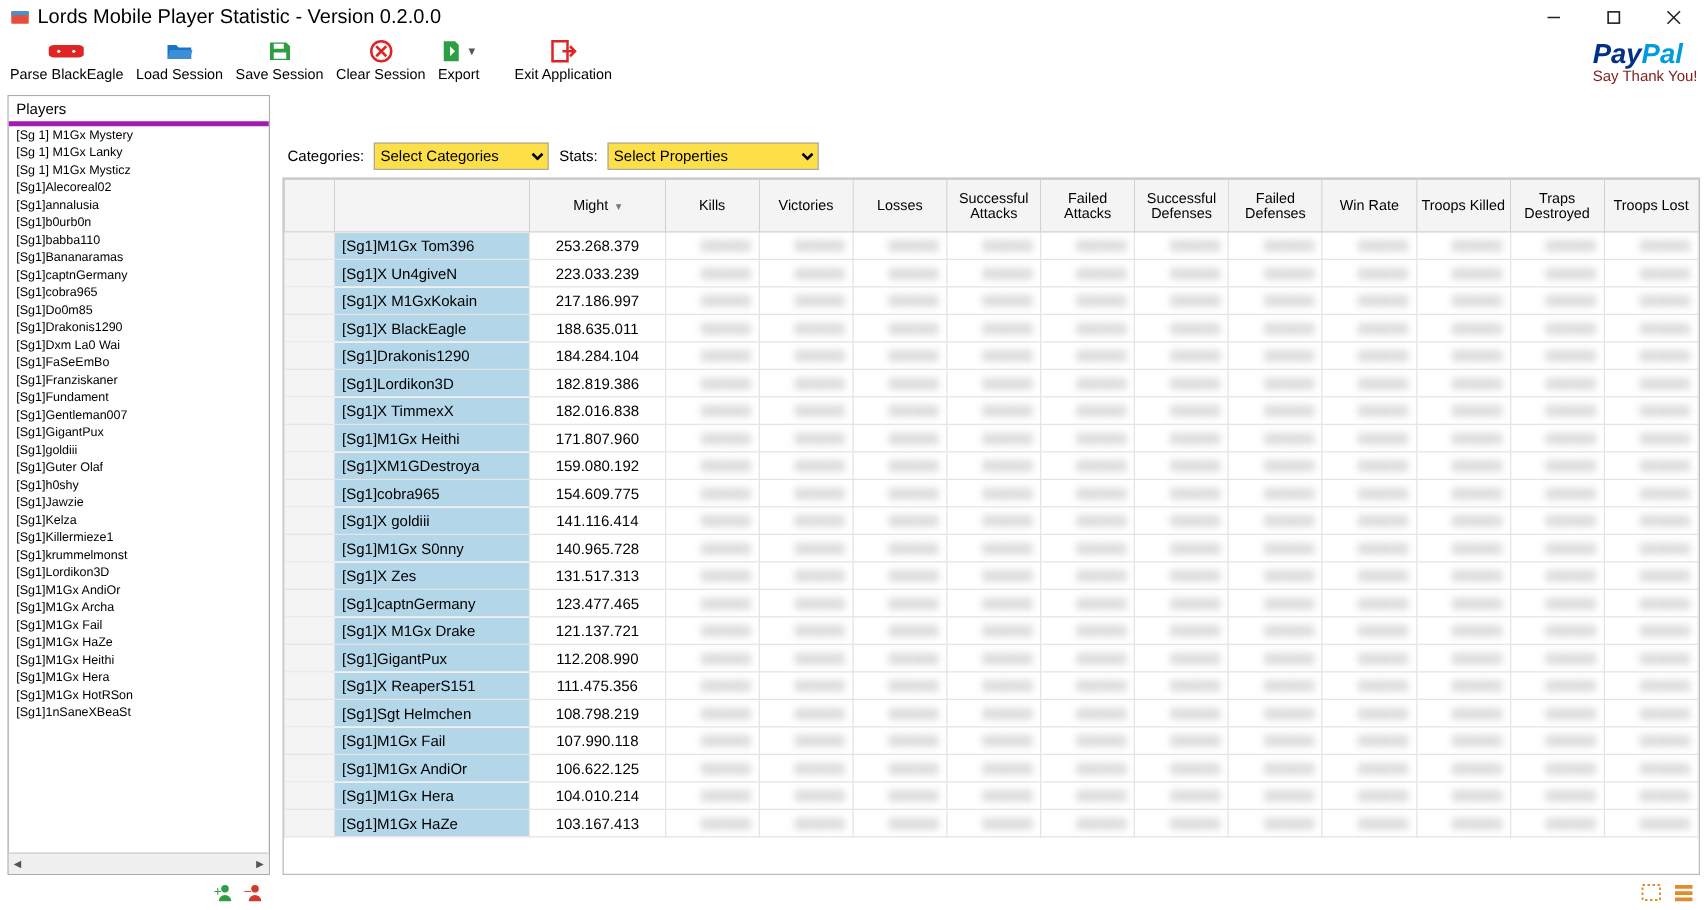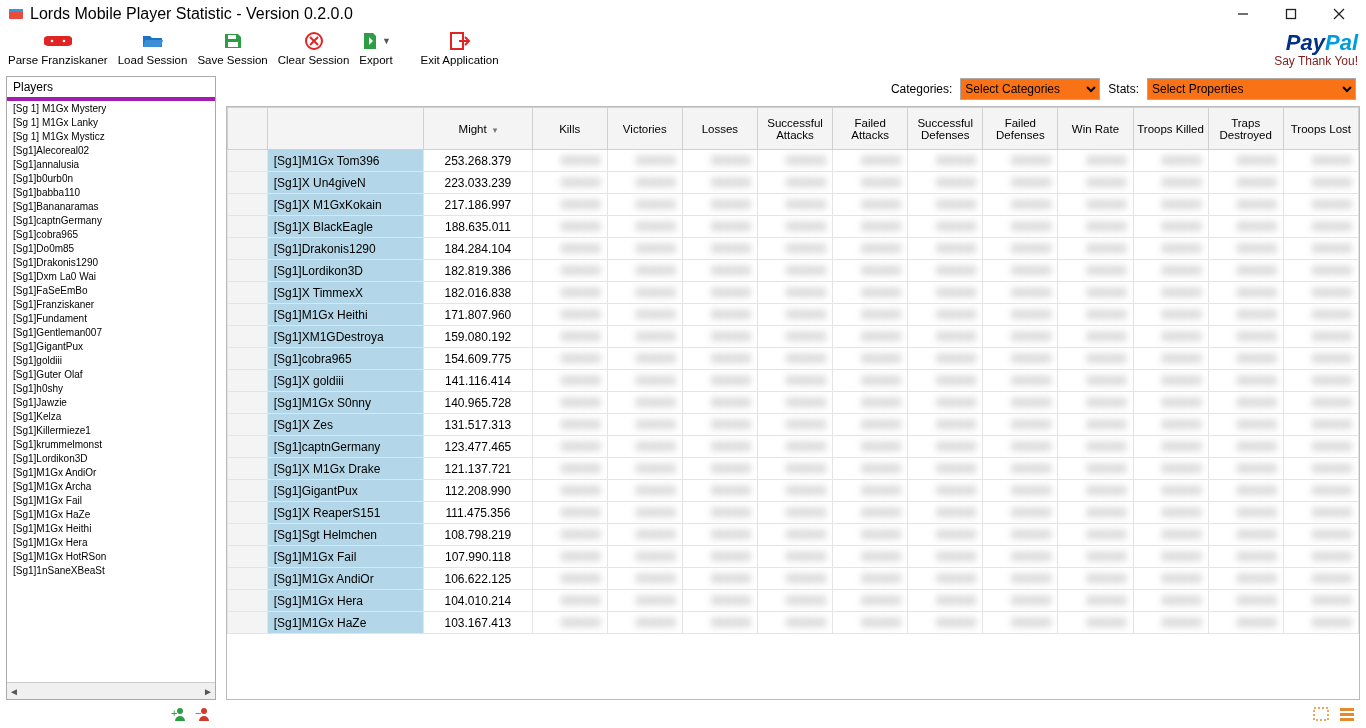--- a/index.html
+++ b/index.html
@@ -9,35 +9,35 @@
 .titlebar .title { flex: 1; font-size: 16px; }
 .winbtns { display: flex; gap: 18px; margin-right: 4px; }
 .winbtn { width: 30px; height: 20px; display: flex; align-items: center; justify-content: center; cursor: default; }
 .toolbar { display: flex; align-items: flex-start; padding: 2px 8px 8px 8px; }
 .tbgroup { display: flex; flex-direction: column; align-items: center; margin-right: 10px; cursor: pointer; }
 .tbicon { height: 22px; display: flex; align-items: center; justify-content: center; }
 .tblabel { font-size: 11.5px; margin-top: 2px; }
 .tbicon svg { }
 .tbsplit { display: flex; flex-direction: row; align-items:center; }
 .dropdown-caret { font-size: 9px; margin-left: 3px; color: #555; }
-.paypal-area { margin-left: auto; text-align: right; }
+.paypal-area { margin-left: auto; text-align: left; }
 .paypal-logo { font-weight: bold; font-style: italic; font-size: 22px; }
 .paypal-logo .p1 { color: #003087; }
 .paypal-logo .p2 { color: #009cde; }
 .paypal-sub { font-size: 12px; color: #7f1d1d; margin-top: -2px; }
 .main { flex: 1; display: flex; padding: 0 6px; min-height: 0; }
 .left { width: 210px; display: flex; flex-direction: column; border: 1px solid #aaa; min-height:0; }
 .players-hdr { background: #fff; padding: 3px 6px; border-bottom: 4px solid #a21caf; font-size: 12px; }
 .players-list { flex: 1; overflow-y: scroll; overflow-x: auto; }
 .players-list .pitem { padding: 1.5px 6px; white-space: nowrap; font-size: 10px; cursor: default; }
 .left-hscroll { height: 17px; background: #f0f0f0; border-top: 1px solid #ccc; display:flex; align-items:center; justify-content:space-between; padding: 0 2px; font-size:10px; color:#555;}
 .right { flex: 1; display: flex; flex-direction: column; margin-left: 10px; min-width: 0; }
-.filterbar { display: flex; justify-content: flex-end; align-items: center; gap: 8px; padding: 2px 4px 6px 4px; }
+.filterbar { display: flex; justify-content: flex-start; align-items: center; gap: 8px; padding: 2px 4px 6px 4px; margin-top: 36px; }
 .filterbar label { font-size: 12px; }
-.filterbar select { font-size: 12px; height: 22px; border: 1px solid #aaa; background: #f97316; }
+.filterbar select { font-size: 12px; height: 22px; border: 1px solid #aaa; background: #fde047; }
 .grid-wrap { flex: 1; border: 1px solid #bbb; overflow: auto; min-height: 0; }
 table.grid { border-collapse: collapse; width: 100%; table-layout: fixed; padding-left: 32px; }
 table.grid th { background: #f4f4f4; border: 1px solid #d0d0d0; font-weight: normal; font-size: 11.5px; padding: 4px 2px; height: 42px; vertical-align: middle; position: sticky; top: 0; }
 table.grid th .sortind { font-size: 9px; color: #777; margin-left: 6px; }
 table.grid td { border: 1px solid #e4e4e4; padding: 3px 6px; font-size: 12px; height: 22px; white-space: nowrap; overflow:hidden; }
 .col-rowhdr { width: 38px; background: #f4f4f4; }
 .col-name { width: 150px; }
 .col-might { width: 104px; text-align: center; }
 .col-stat { width: 72px; }
 td.namecell { background: #b3d7e8; }
@@ -85,21 +85,21 @@
 
 <div class="toolbar">
   <div class="tbgroup">
     <div class="tbicon">
       <svg width="28" height="18" viewBox="0 0 28 18">
           <path d="M4 4 h20 a4 4 0 0 1 0 10 h-20 a4 4 0 0 1 0 -10 z" fill="#e02424"></path>
           <circle cx="8" cy="9" r="1.3" fill="#fff"></circle>
           <circle cx="20" cy="9" r="1.3" fill="#fff"></circle>
         </svg>
     </div>
-    <div class="tblabel">Parse Franziskaner</div>
+    <div class="tblabel">Parse BlackEagle</div>
   </div>
   <div class="tbgroup">
     <div class="tbicon">
       <svg width="24" height="18" viewBox="0 0 24 18">
           <path d="M2 4 h7 l2 2 h10 v9 h-19 z" fill="#1a73c7"></path>
           <path d="M4 8 h18 l-2 7 h-18 z" fill="#3b8fd6"></path>
         </svg>
     </div>
     <div class="tblabel">Load Session</div>
   </div>
@@ -197,21 +197,21 @@
       </div>
   </div>
 
   <div class="right">
     <div class="filterbar">
       <label>Categories:</label>
       <select style="width:140px">
         <option>Select Categories</option>
       </select>
       <label>Stats:</label>
-      <select style="width:209px">
+      <select style="width:169px">
         <option>Select Properties</option>
       </select>
     </div>
 
     <div class="grid-wrap">
       <table class="grid" id="grid">
         <thead>
             <tr id="grid-head">
               <th class="col-rowhdr"></th>
               <th class="col-name"></th>

